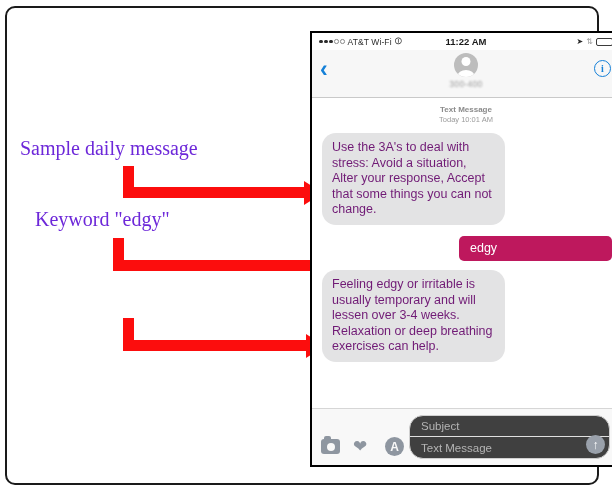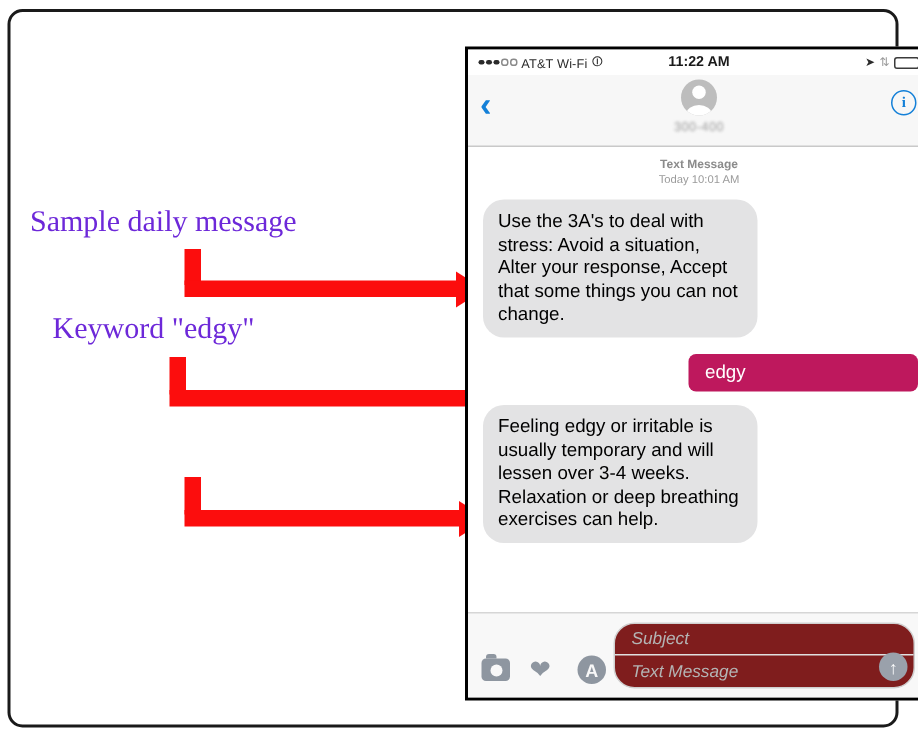--- a/index.html
+++ b/index.html
@@ -181,21 +181,21 @@
     max-width:183px;
     border-radius:14px;
     padding:7px 10px;
     font-size:12.5px;
     line-height:15.5px;
     box-sizing:border-box;
     word-wrap:break-word;
   }
   .bubble.in{
     background:#e3e3e4;
-    color:#000000;
+    color:#701a75;
     margin-top:9px;
     margin-left:2px;
     width:183px;
   }
   .row-out{ display:flex; justify-content:flex-end; margin-top:11px; }
   .bubble.out{
     background:#be185d;
     color:#ffffff;
     border-radius:5px;
     padding:5px 11px;
@@ -238,23 +238,22 @@
     width:19px;height:19px;border-radius:50%;
     background:#8e96a0;color:#f8f8f8;
     display:flex;align-items:center;justify-content:center;
     font-size:12px;font-weight:bold;
   }
   .fields{
     position:absolute;
     left:97px; right:10px; top:6px; bottom:6px;
     border:1px solid #d0d0d0;
     border-radius:14px;
-    background:#7f1d1d;
-    box-sizing:border-box;
-    font-style:italic;
+    background:#404040;
+    box-sizing:border-box;
   }
   .field{
     height:50%;
     display:flex;align-items:center;
     padding-left:11px;
     font-size:11.5px;
     color:#b4b4b4;
     box-sizing:border-box;
   }
   .field.subject{ border-bottom:1px solid #e0e0e0; }

